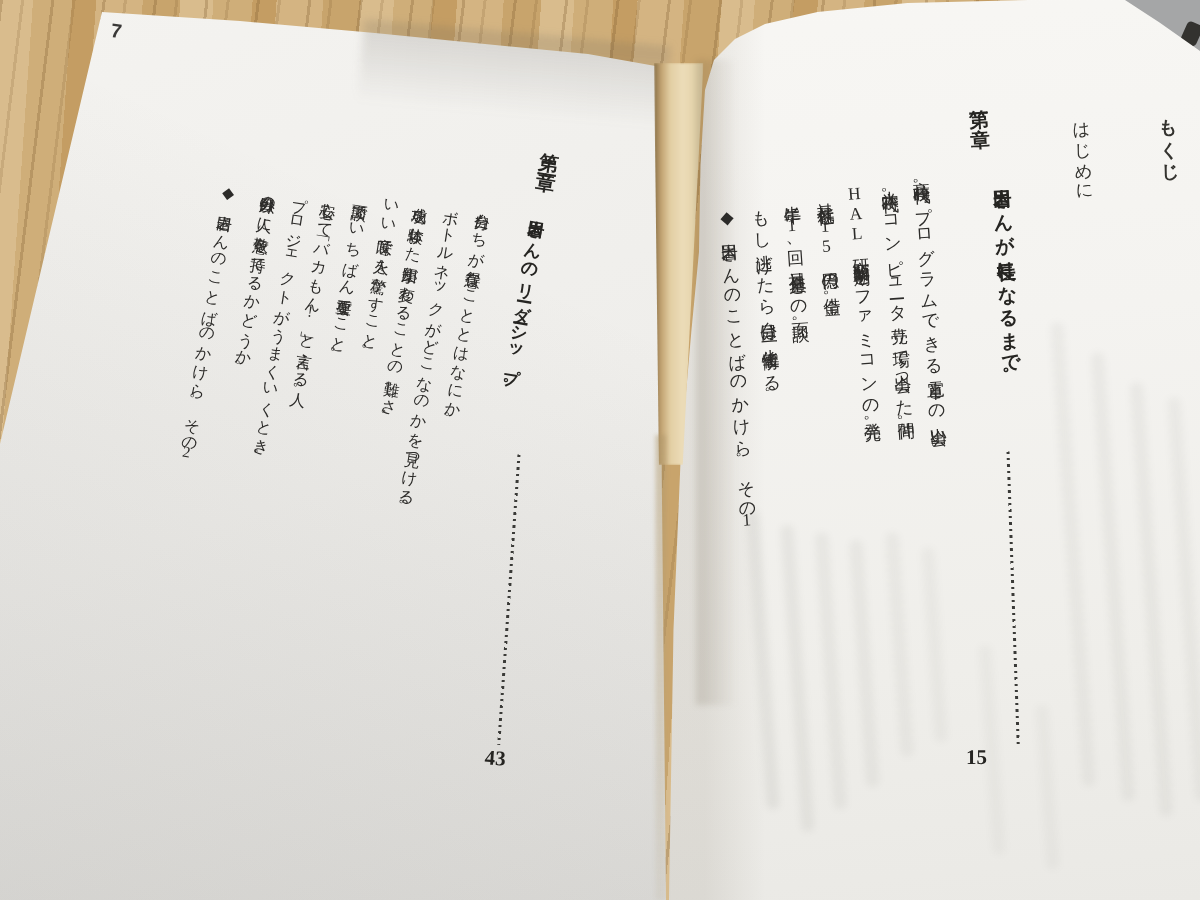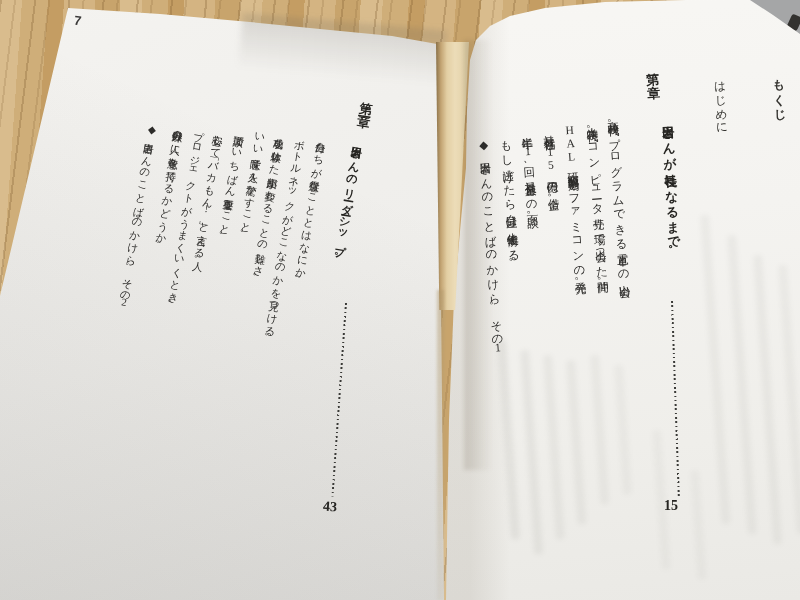--- a/index.html
+++ b/index.html
@@ -115,21 +115,21 @@
   <div class="vcol gothic toc-head" style="left:770px;top:70px;transform:rotate(-3deg);">もくじ</div>
 
   <div class="vcol gothic intro" style="left:712px;top:73px;transform:rotate(-3deg);">はじめに</div>
 
   <div class="vcol gothic ch-label" style="left:643px;top:63px;transform:rotate(-4deg);">第一章</div>
 
   <div class="vcol gothic ch-title-r" style="left:660px;top:116px;transform:rotate(-3deg);">岩田さんが社長になるまで。</div>
 
   <div class="leader" style="left:671px;top:301px;height:196px;transform:rotate(-2deg);"></div>
 
-  <div class="pagenum" style="left:664px;top:498px;">15</div>
+  <div class="pagenum" style="left:644px;top:498px;">15</div>
 
   <div id="right-items">
       <div class="vcol serif-r" style="left: 605px; top: 112px; transform: rotate(-4deg);">高校時代。プログラムできる電卓との出会い。</div>
       <div class="vcol serif-r" style="left: 584px; top: 118px; transform: rotate(-4deg);">大学時代。コンピュータ売り場で出会った仲間。</div>
       <div class="vcol serif-r" style="left: 562px; top: 124px; transform: rotate(-4deg);">HAL研究所黎明期とファミコンの発売。</div>
       <div class="vcol serif-r" style="left: 541px; top: 126px; transform: rotate(-4deg);">社長就任と15億円の借金。</div>
       <div class="vcol serif-r" style="left: 519px; top: 128px; transform: rotate(-4deg);">半年に1回、社員全員との面談。</div>
       <div class="vcol serif-r" style="left: 498px; top: 132px; transform: rotate(-4deg);">もし逃げたら自分は一生後悔する。</div>
       <div class="vcol serif-r" style="left: 476px; top: 138px; transform: rotate(-4deg);">◆岩田さんのことばのかけら。その1</div>
     </div>

